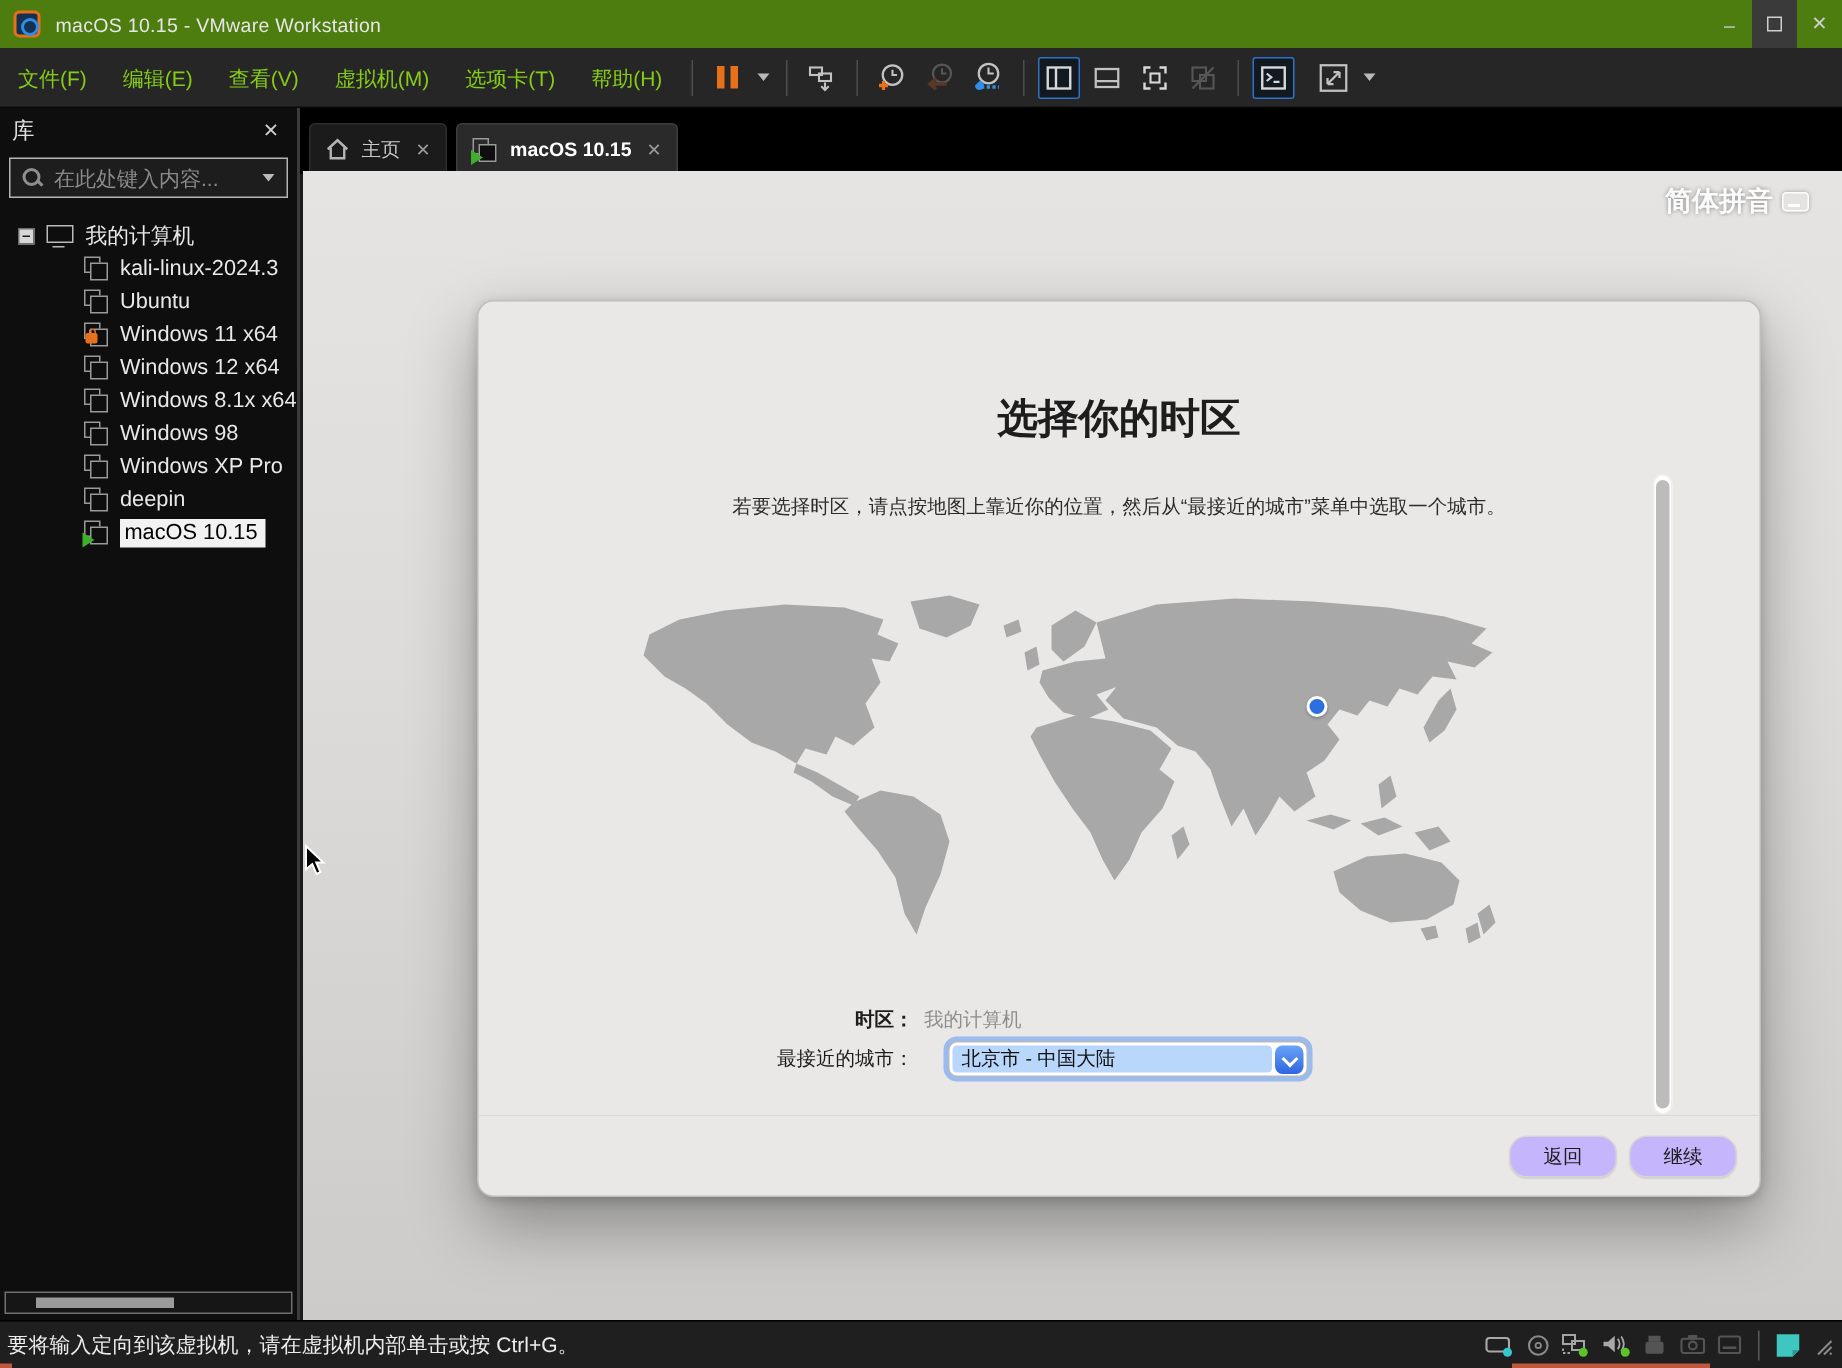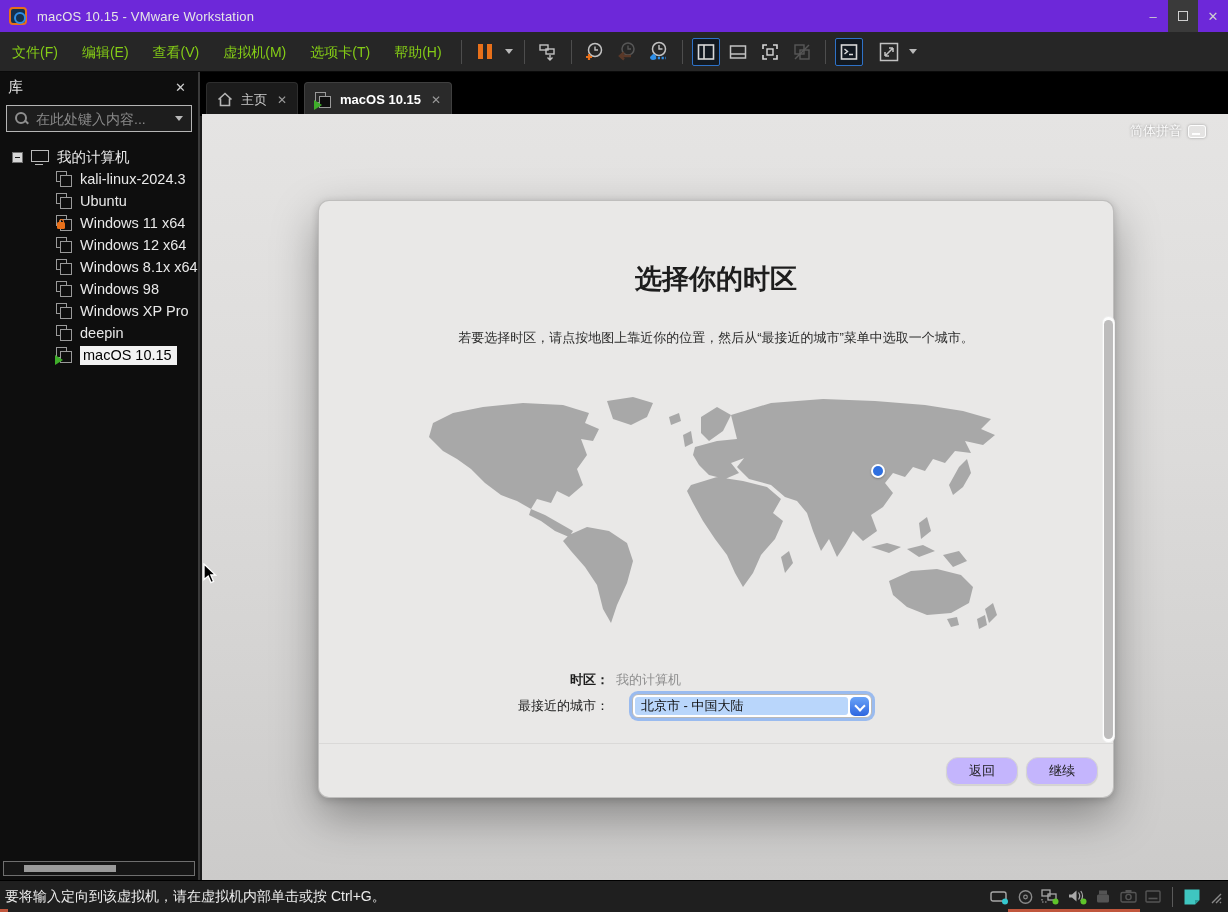--- a/index.html
+++ b/index.html
@@ -1,20 +1,20 @@
 <!DOCTYPE html>
 <html><head>
 <meta charset="utf-8">
 <style>
   html,body{margin:0;padding:0;background:#000;}
   *{box-sizing:border-box;font-family:"Liberation Sans","DejaVu Sans",sans-serif;}
   .app{position:relative;width:1228px;height:912px;background:#1c1c1c;overflow:hidden;}
 
   
-  .titlebar{position:absolute;left:0;top:0;width:1228px;height:32px;background:#6d28d9;display:flex;align-items:center;}
+  .titlebar{position:absolute;left:0;top:0;width:1228px;height:32px;background:#4d7c0f;display:flex;align-items:center;}
   .vmw-logo{width:18px;height:18px;margin:0 10px 0 9px;border-radius:4px;background:#14314f;border:2px solid #e8701a;position:relative;}
   .vmw-logo::after{content:"";position:absolute;left:3px;top:3px;width:8px;height:8px;border-radius:50%;border:2px solid #2f8fe8;}
   .win-title{color:#e6e6e6;font-size:13px;letter-spacing:.2px;}
   .win-controls{margin-left:auto;display:flex;height:32px;}
   .win-btn{width:30px;height:32px;display:flex;align-items:center;justify-content:center;color:#cfcfcf;font-size:13px;}
   .win-btn.max{background:#3a3a3a;}
   .max-box{width:10px;height:10px;border:1px solid #cfcfcf;}
 
   
   .menubar{position:absolute;left:0;top:32px;width:1228px;height:40px;background:#262626;display:flex;align-items:center;border-bottom:1px solid #0a0a0a;}
@@ -60,26 +60,26 @@
   .vm-icon::after{content:"";position:absolute;left:4px;top:4px;width:10px;height:10px;border:1.5px solid #9a9a9a;background:#0e0e0e;}
   .badge-lock{position:absolute;left:1px;top:7px;width:8px;height:7px;background:#e8701a;border-radius:1.5px;z-index:2;}
   .badge-lock::before{content:"";position:absolute;left:1.5px;top:-3px;width:3px;height:3px;border:1.5px solid #e8701a;border-bottom:none;border-radius:3px 3px 0 0;}
   .badge-play{position:absolute;left:-1px;top:8px;width:0;height:0;border-top:5px solid transparent;border-bottom:5px solid transparent;border-left:8px solid #3fae2a;z-index:2;}
   .sel-label{background:#f2f2f2;color:#000;padding:1px 5px 2px 3px;}
   .sb-hscroll{position:absolute;left:3px;bottom:4px;width:192px;height:15px;border:1px solid #6f6f6f;background:#161616;}
   .sb-hthumb{position:absolute;left:20px;top:3px;width:92px;height:7px;background:#9a9a9a;}
 
   
   .vmscreen{position:absolute;left:202px;top:114px;width:1026px;height:766px;background:linear-gradient(180deg,#e5e4e3 0%,#dcdbda 45%,#cccbca 100%);overflow:hidden;}
-  .ime{position:absolute;right:22px;top:8px;display:flex;align-items:center;color:rgba(255,255,255,.95);font-size:13px;font-weight:normal;text-shadow:0 0 3px rgba(0,0,0,.4);}
+  .ime{position:absolute;right:22px;top:8px;display:flex;align-items:center;color:rgba(255,255,255,.95);font-size:18px;font-weight:bold;text-shadow:0 0 3px rgba(0,0,0,.4);}
   .kb-icon{width:18px;height:13px;border:1.5px solid rgba(255,255,255,.95);border-radius:3px;margin-left:6px;position:relative;box-shadow:0 0 3px rgba(0,0,0,.3);}
   .kb-icon::after{content:"";position:absolute;left:3px;bottom:2px;width:8px;height:1.5px;background:rgba(255,255,255,.95);}
 
   
-  .dialog{position:absolute;left:116px;top:86px;width:796px;height:598px;background:#e9e8e7;border:1px solid rgba(0,0,0,.18);border-radius:11px;box-shadow:0 18px 45px rgba(0,0,0,.35),0 2px 8px rgba(0,0,0,.18);text-decoration:underline;}
+  .dialog{position:absolute;left:116px;top:86px;width:856px;height:598px;background:#e9e8e7;border:1px solid rgba(0,0,0,.18);border-radius:11px;box-shadow:0 18px 45px rgba(0,0,0,.35),0 2px 8px rgba(0,0,0,.18);text-decoration:underline;}
   .dlg-title{position:absolute;left:0;top:60px;width:100%;text-align:center;font-size:27px;font-weight:bold;color:#1d1d1d;}
   .dlg-sub{position:absolute;left:0;top:128px;width:100%;text-align:center;font-size:13px;color:#2c2c2c;}
   .map-wrap{position:absolute;left:100px;top:188px;width:588px;height:240px;}
   .map-dot{position:absolute;left:452px;top:75px;width:14px;height:14px;border-radius:50%;background:#fff;box-shadow:0 1px 2px rgba(0,0,0,.25);}
   .map-dot::after{content:"";position:absolute;left:2px;top:2px;width:10px;height:10px;border-radius:50%;background:#2e6fe0;}
   .form-row{position:absolute;left:0;width:100%;display:flex;align-items:center;}
   .row-tz{top:470px;height:18px;}
   .row-city{top:492px;height:26px;}
   .f-label{width:290px;text-align:right;font-size:13px;color:#1d1d1d;flex:none;}
   .f-label.b{font-weight:bold;}

